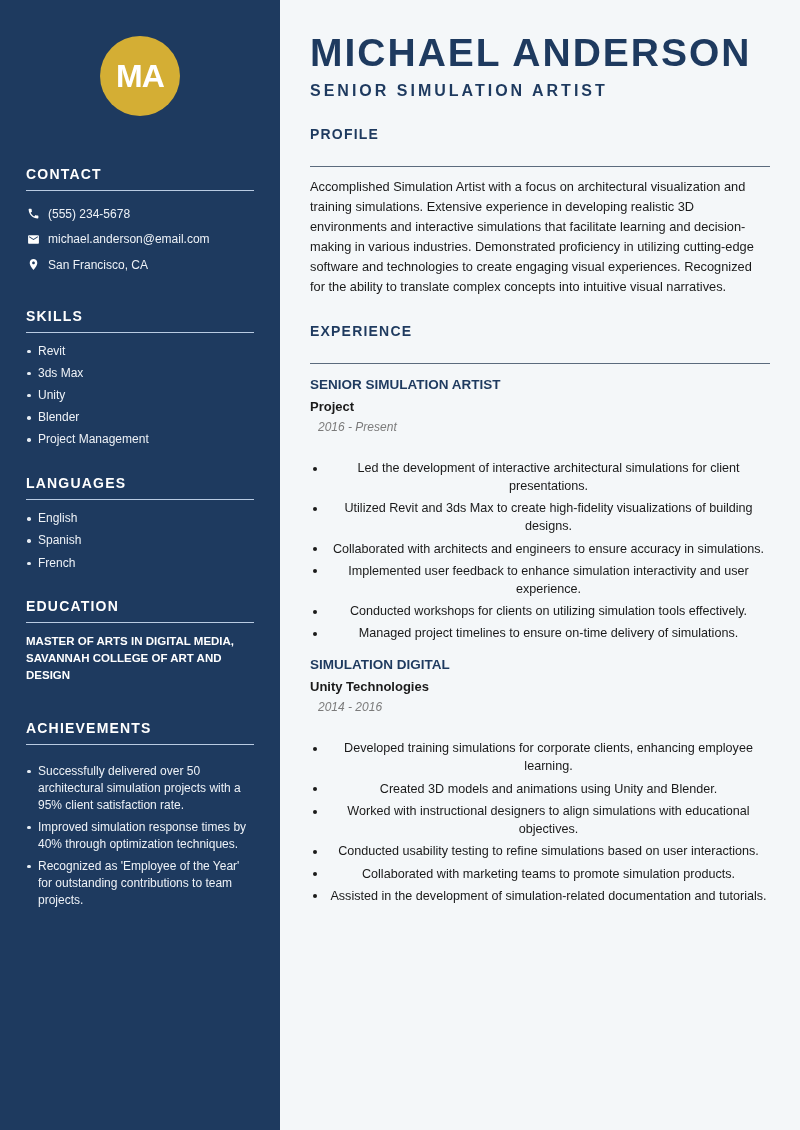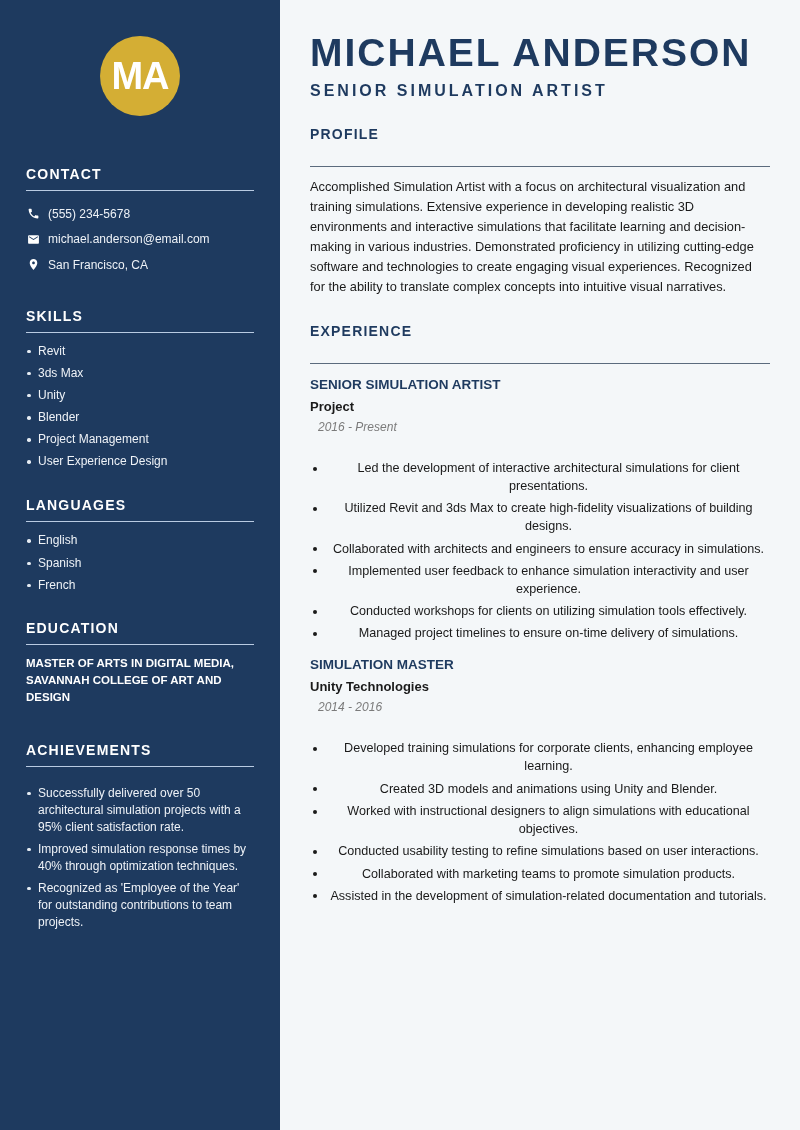--- a/index.html
+++ b/index.html
@@ -18,21 +18,21 @@
       padding: 36px 26px 0 26px;
       flex-shrink: 0;
     }
     .avatar {
       width: 80px; height: 80px;
       border-radius: 50%;
       background: #d4ae34;
       margin: 0 auto;
       display: flex; align-items: center; justify-content: center;
       font-weight: bold;
-      font-size: 38px;
+      font-size: 32px;
       color: #ffffff;
       letter-spacing: -1px;
     }
     .side-section { margin-top: 0; }
     .side-heading {
       font-size: 14px;
       font-weight: bold;
       letter-spacing: 1.2px;
       color: #ffffff;
       padding-bottom: 8px;
@@ -196,21 +196,20 @@
     </section>
 
     <section class="side-section skills-section">
       <h3 class="side-heading">SKILLS</h3>
       <ul class="side-list">
         <li>Revit</li>
         <li>3ds Max</li>
         <li>Unity</li>
         <li>Blender</li>
         <li>Project Management</li>
-        <li>User Experience Design</li>
       </ul>
     </section>
 
     <section class="side-section languages-section">
       <h3 class="side-heading">LANGUAGES</h3>
       <ul class="side-list">
         <li>English</li>
         <li>Spanish</li>
         <li>French</li>
       </ul>
@@ -251,21 +250,21 @@
           <li>Led the development of interactive architectural simulations for client presentations.</li>
           <li>Utilized Revit and 3ds Max to create high-fidelity visualizations of building designs.</li>
           <li>Collaborated with architects and engineers to ensure accuracy in simulations.</li>
           <li>Implemented user feedback to enhance simulation interactivity and user experience.</li>
           <li>Conducted workshops for clients on utilizing simulation tools effectively.</li>
           <li>Managed project timelines to ensure on-time delivery of simulations.</li>
         </ul>
       </div>
 
       <div class="job">
-        <div class="job-title">SIMULATION MASTER</div>
+        <div class="job-title">SIMULATION DIGITAL</div>
         <div class="job-company">Unity Technologies</div>
         <div class="job-dates">2014 - 2016</div>
         <ul class="job-list">
           <li>Developed training simulations for corporate clients, enhancing employee learning.</li>
           <li>Created 3D models and animations using Unity and Blender.</li>
           <li>Worked with instructional designers to align simulations with educational objectives.</li>
           <li>Conducted usability testing to refine simulations based on user interactions.</li>
           <li>Collaborated with marketing teams to promote simulation products.</li>
           <li>Assisted in the development of simulation-related documentation and tutorials.</li>
         </ul>

